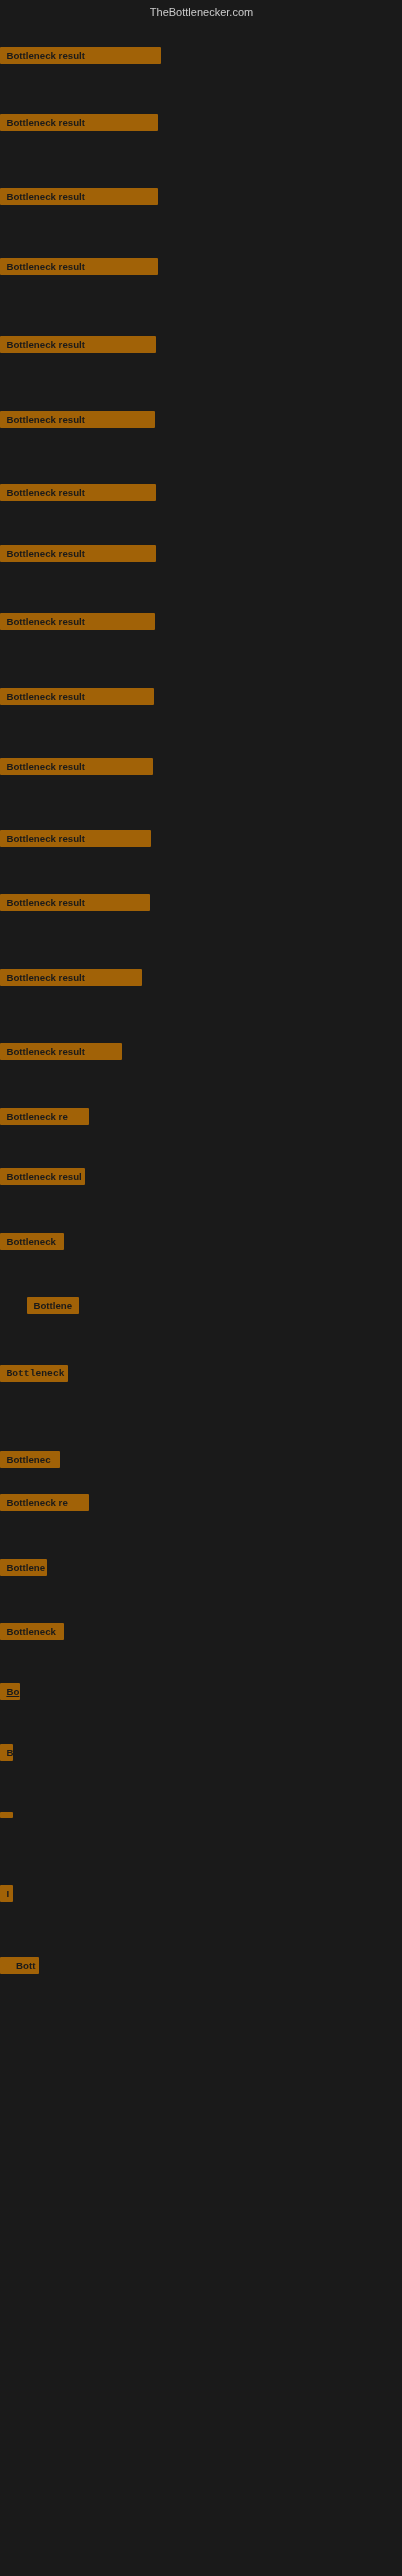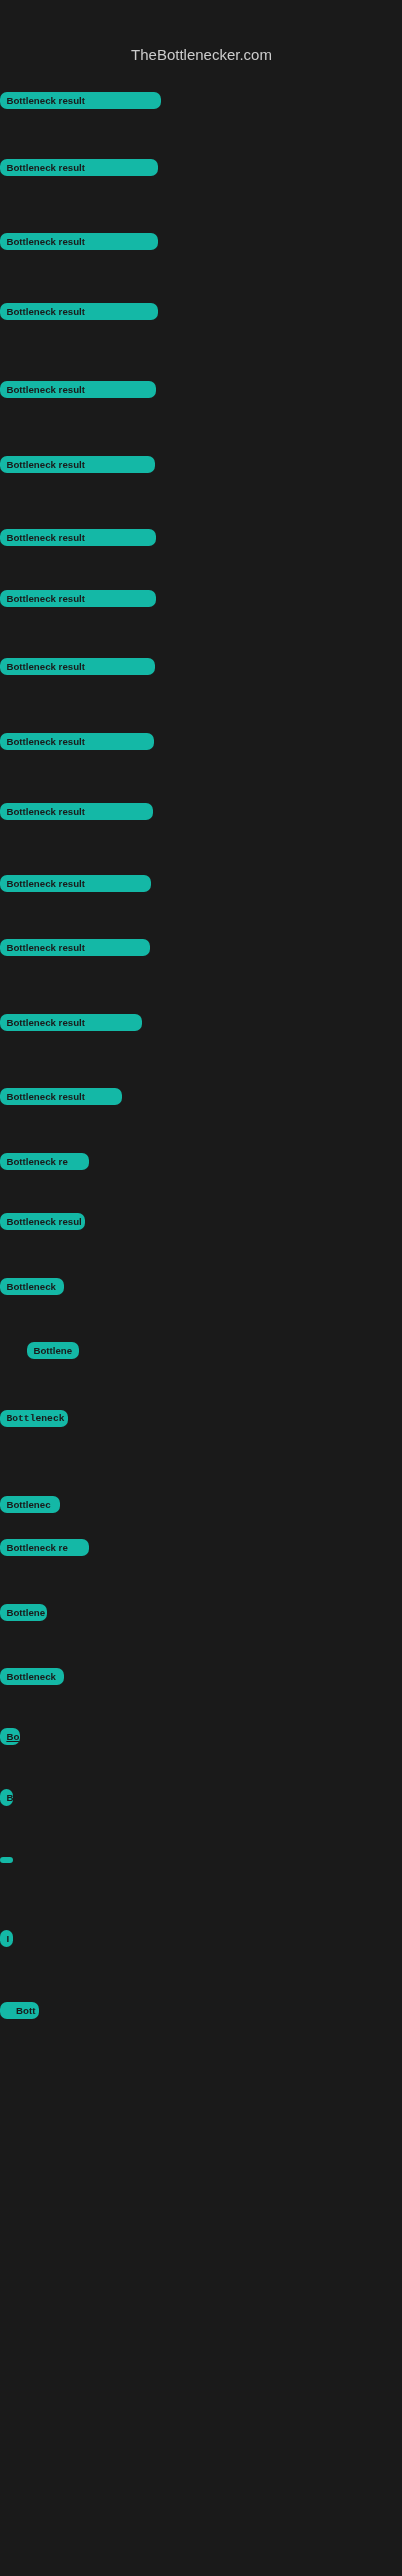--- a/index.html
+++ b/index.html
@@ -12,37 +12,36 @@
       width: 403px;
       min-height: 2576px;
       background-color: #1a1a1a;
       font-family: Arial, sans-serif;
       position: relative;
     }
 
     .site-title {
       text-align: center;
       color: #cccccc;
-      font-size: 15px;
+      font-size: 11px;
       padding: 6.4px 0;
       background-color: #1a1a1a;
-      margin-top: 40px;
     }
 
     .bottleneck-item {
       position: absolute;
       left: 0;
-      background-color: #14b8a6;
+      background-color: #a16207;
       color: #1a1a1a;
       font-size: 9.7px;
       font-weight: bold;
       padding: 3.2px 6.4px;
       white-space: nowrap;
       overflow: hidden;
-      border-radius: 7px;
+      border-radius: 1px;
     }
   </style>
 </head>
 <body>
 
 <div class="site-title">TheBottlenecker.com</div>
 
 <div id="items-container" style="position: relative; width: 403px; height: 2536px;">
 <div class="bottleneck-item" style="top: 22px; width: 161px;">Bottleneck result</div>
     <div class="bottleneck-item" style="top: 89px; width: 158px;">Bottleneck result</div>

